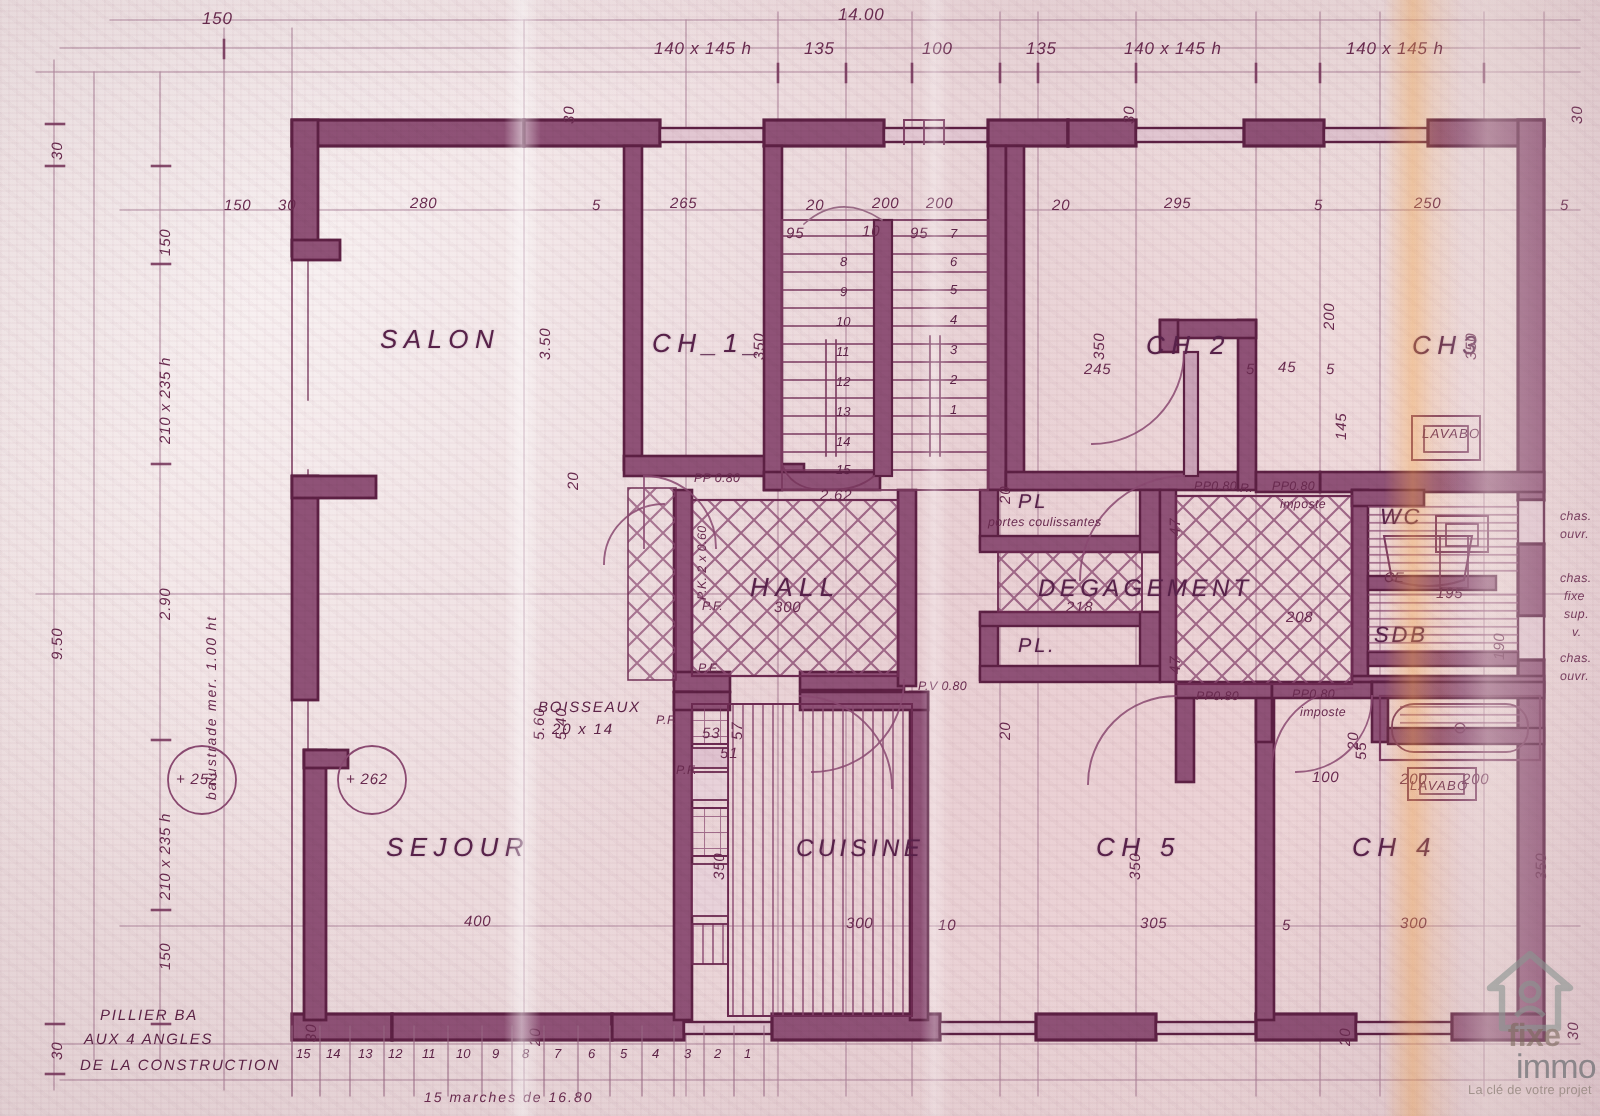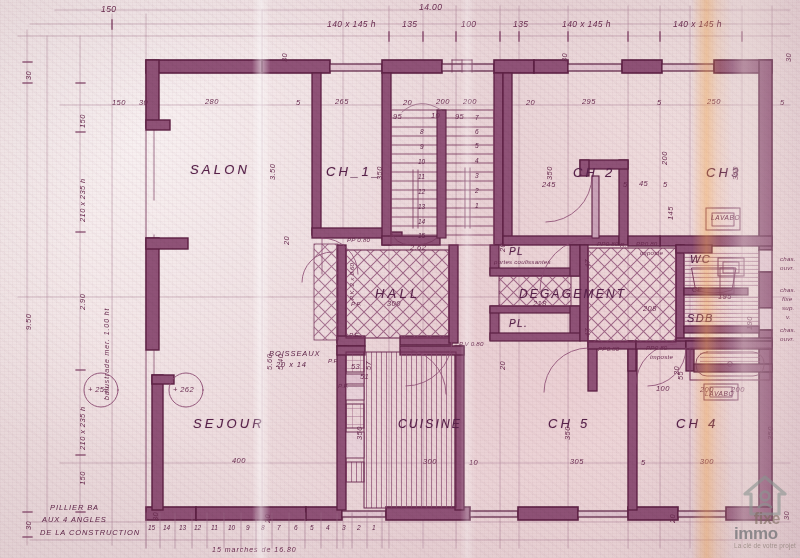--- a/index.html
+++ b/index.html
@@ -80,22 +80,22 @@
   #logo{
     position:absolute;right:2px;bottom:0px;width:66px;height:86px;
     opacity:.72;
   }
   #logo .mark{position:absolute;left:9px;top:2px;width:48px;height:44px;}
   #logo .t1{
     position:absolute;left:4px;top:38px;width:62px;text-align:center;
     font-size:16px;font-weight:700;color:#7d6a5e;letter-spacing:-.3px;opacity:.85;
   }
   #logo .t2{
-    position:absolute;left:2px;top:52px;width:64px;text-align:left;
-    font-size:17px;font-weight:700;color:#6d6f73;letter-spacing:-.4px;
+    position:absolute;left:2px;top:52px;width:64px;text-align:right;
+    font-size:17px;font-weight:400;color:#6d6f73;letter-spacing:-.4px;
   }
   #logo .t3{
     position:absolute;left:0px;top:70px;width:66px;text-align:center;
     font-size:6.4px;color:#8a7d74;letter-spacing:.1px;
   }
 </style>
 </head>
 <body>
 
 <div id="sheet">

